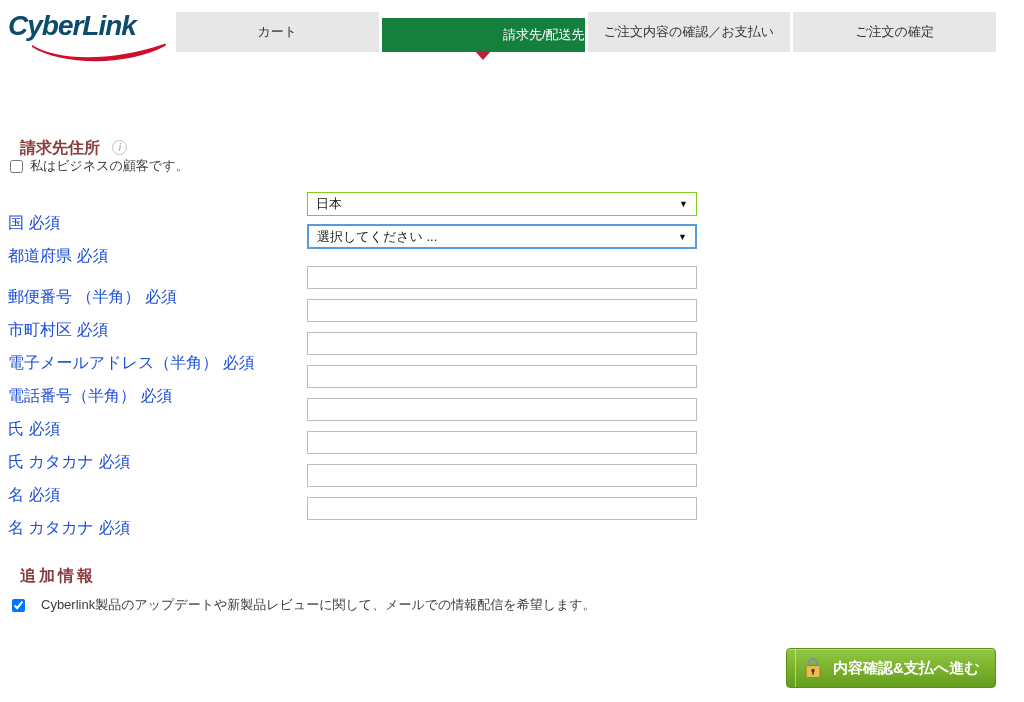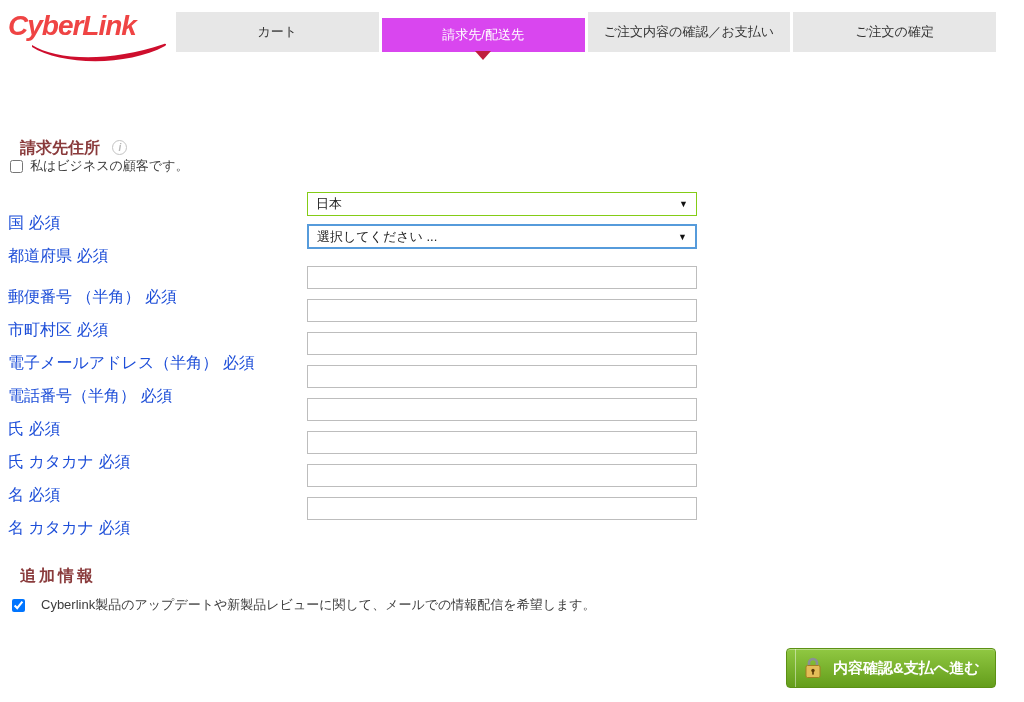--- a/index.html
+++ b/index.html
@@ -9,38 +9,38 @@
     position: relative;
     background: #ffffff;
     font-family: "Liberation Sans", sans-serif;
     overflow: hidden;
   }
 
   
   .logo { position: absolute; left: 8px; top: 10px; width: 160px; height: 50px; cursor: pointer; }
   .logo-text {
     font-size: 28px; font-weight: bold; font-style: italic;
-    color: #ef4444; letter-spacing: -1px; display: inline-block;
+    color: #0c4a6e; letter-spacing: -1px; display: inline-block;
   }
   .swoosh { position: absolute; left: 22px; top: 31px; }
 
   
   .tabs {
     position: absolute; left: 176px; top: 10px;
     width: 820px; height: 42px;
     display: flex; gap: 3px;
   }
   .tab {
     flex: 1; background: #e7e7e7;
     display: flex; align-items: center; justify-content: center;
     font-size: 13px; color: #333; margin-top: 2px; cursor: pointer;
     white-space: nowrap;
   }
   .tab.active {
-    background: #d946ef; color: #fff; margin-top: 8px; position: relative;
+    background: #15803d; color: #fff; margin-top: 8px; position: relative; justify-content: flex-end;
   }
   .tab.active::after {
     content: ""; position: absolute; left: 50%; bottom: -8px;
     transform: translateX(-50%);
     border-left: 8px solid transparent; border-right: 8px solid transparent;
     border-top: 9px solid #bf1e3e;
   }
 
   
   .section-title {

